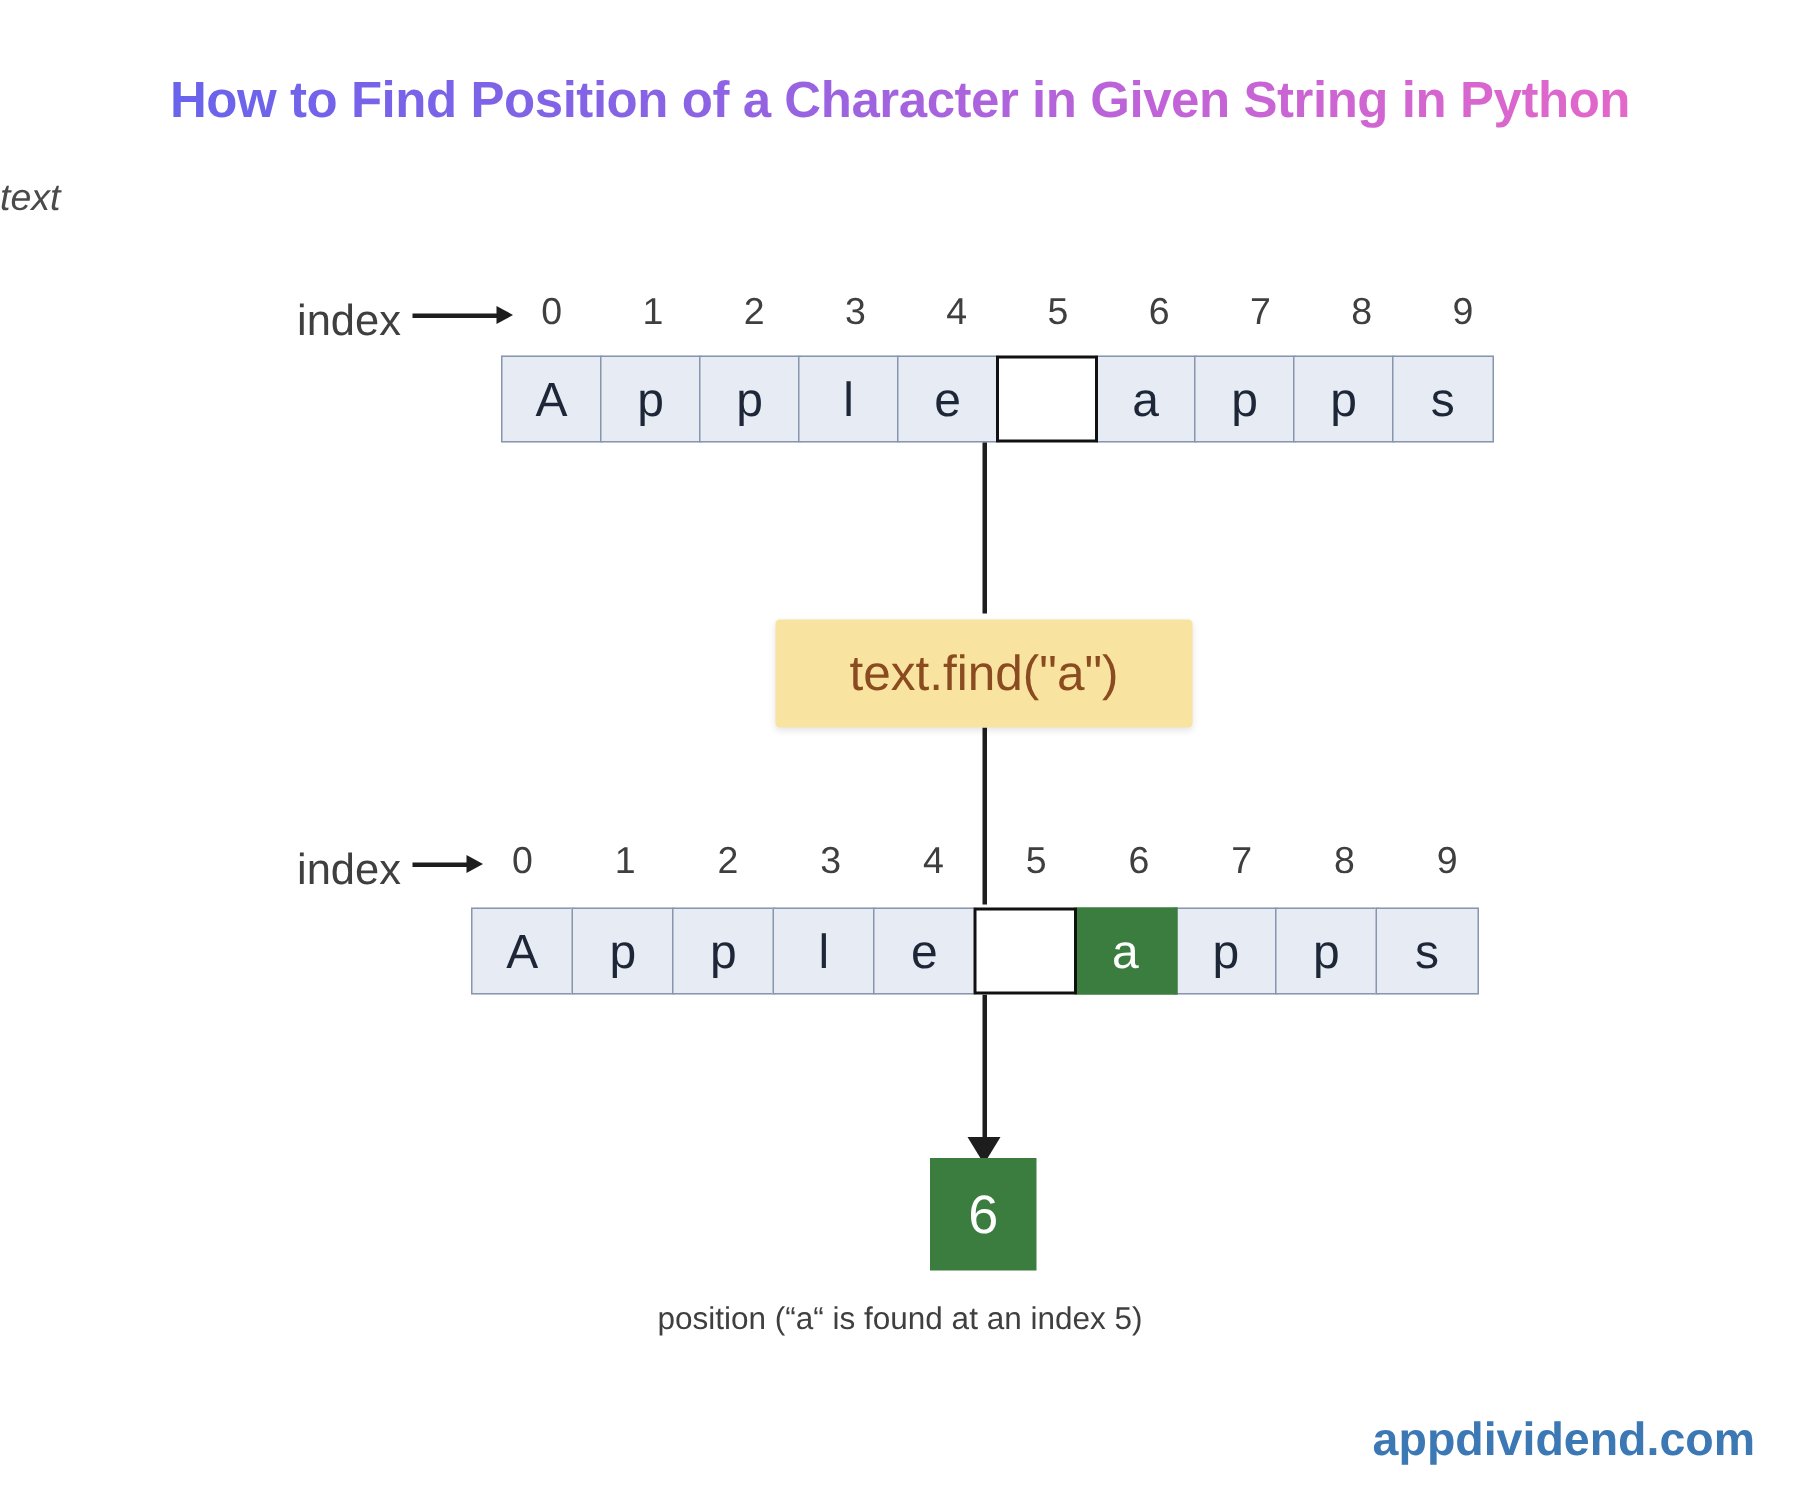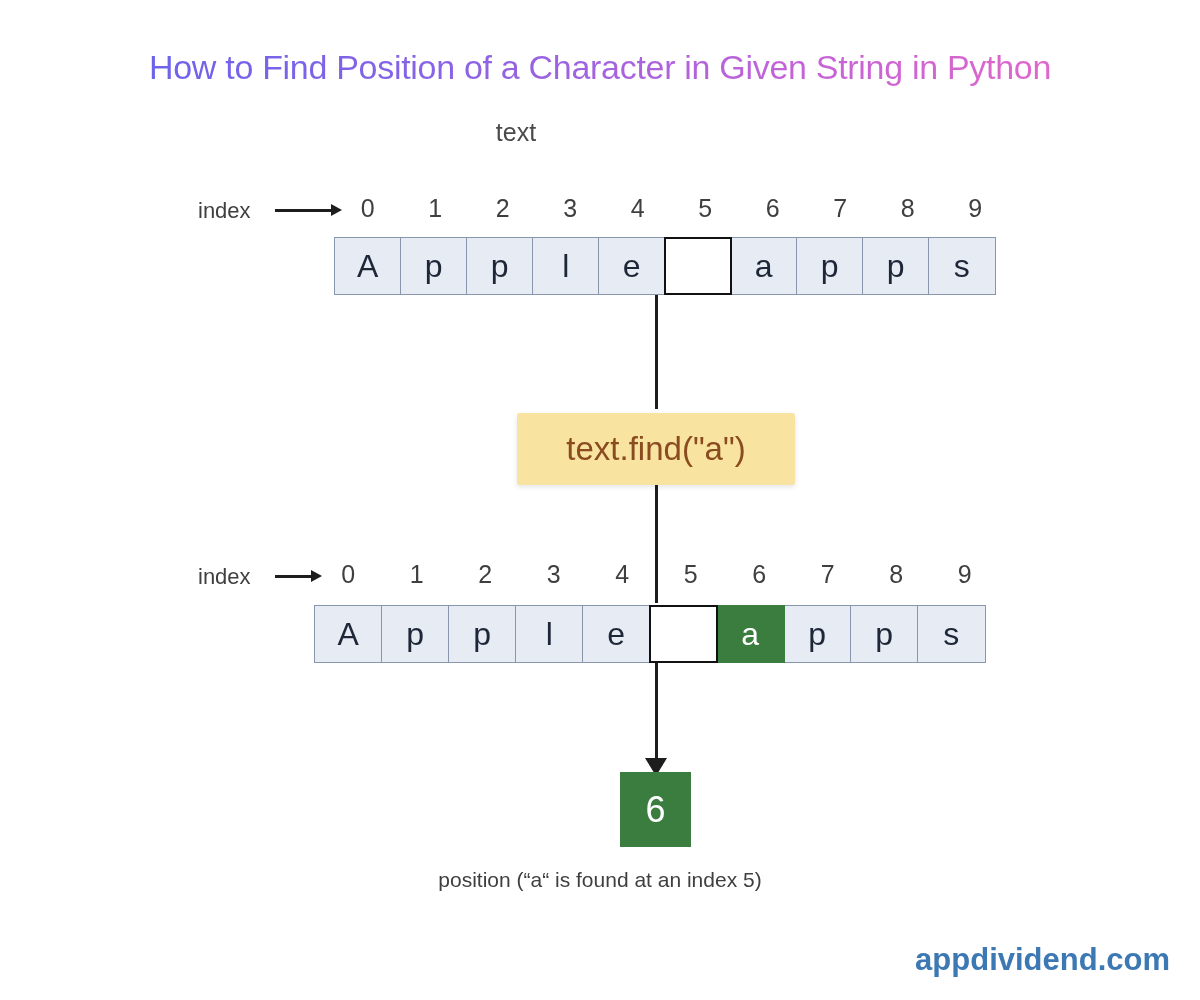--- a/index.html
+++ b/index.html
@@ -16,45 +16,46 @@
   }
 
   
   .title {
     position: absolute;
     top: 48px;
     left: 0;
     width: 1200px;
     text-align: center;
     font-size: 34px;
-    font-weight: normal;
+    font-weight: bold;
     letter-spacing: -0.3px;
     background-image: linear-gradient(90deg, #5f63ef 0%, #8a63e4 38%, #c063d8 64%, #ef69c4 100%);
     -webkit-background-clip: text;
     background-clip: text;
     color: transparent;
     -webkit-text-fill-color: transparent;
     white-space: nowrap;
   }
 
   
   .text-label {
     position: absolute;
     top: 118px;
     left: 0;
     width: 1032px;
-    text-align: center;
+    text-align: left;
     font-size: 25px;
     color: #4a4a4a;
+    font-style: italic;
   }
 
   
   .index-label {
     position: absolute;
-    font-size: 22px;
+    font-size: 29px;
     color: #3f3f3f;
     white-space: nowrap;
   }
   .index-arrow {
     position: absolute;
     height: 12px;
   }
   .index-arrow .shaft {
     position: absolute;
     top: 5px;

